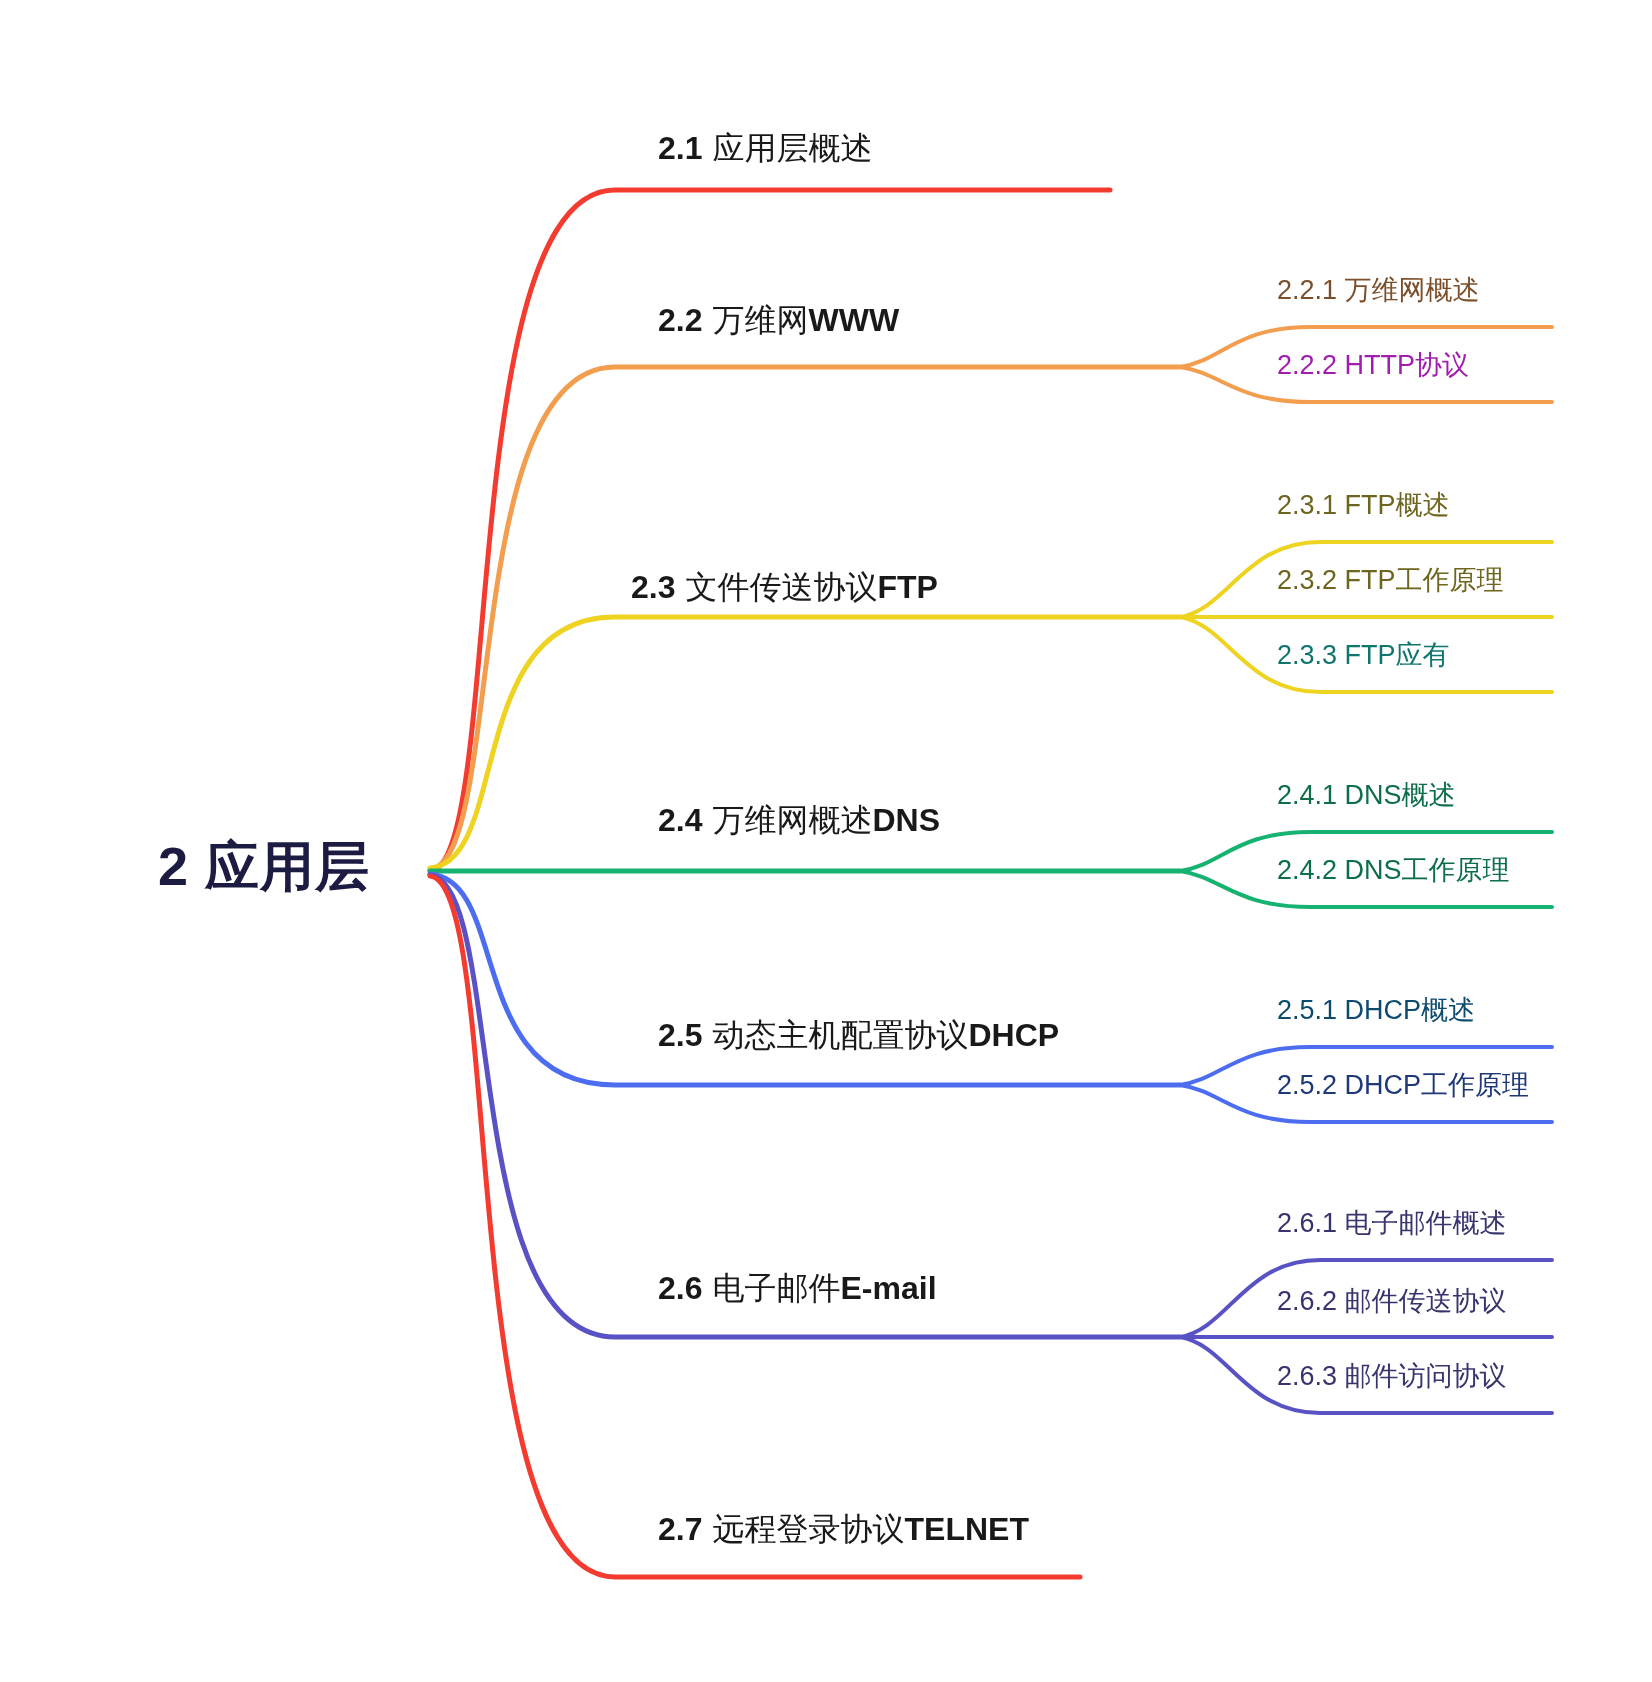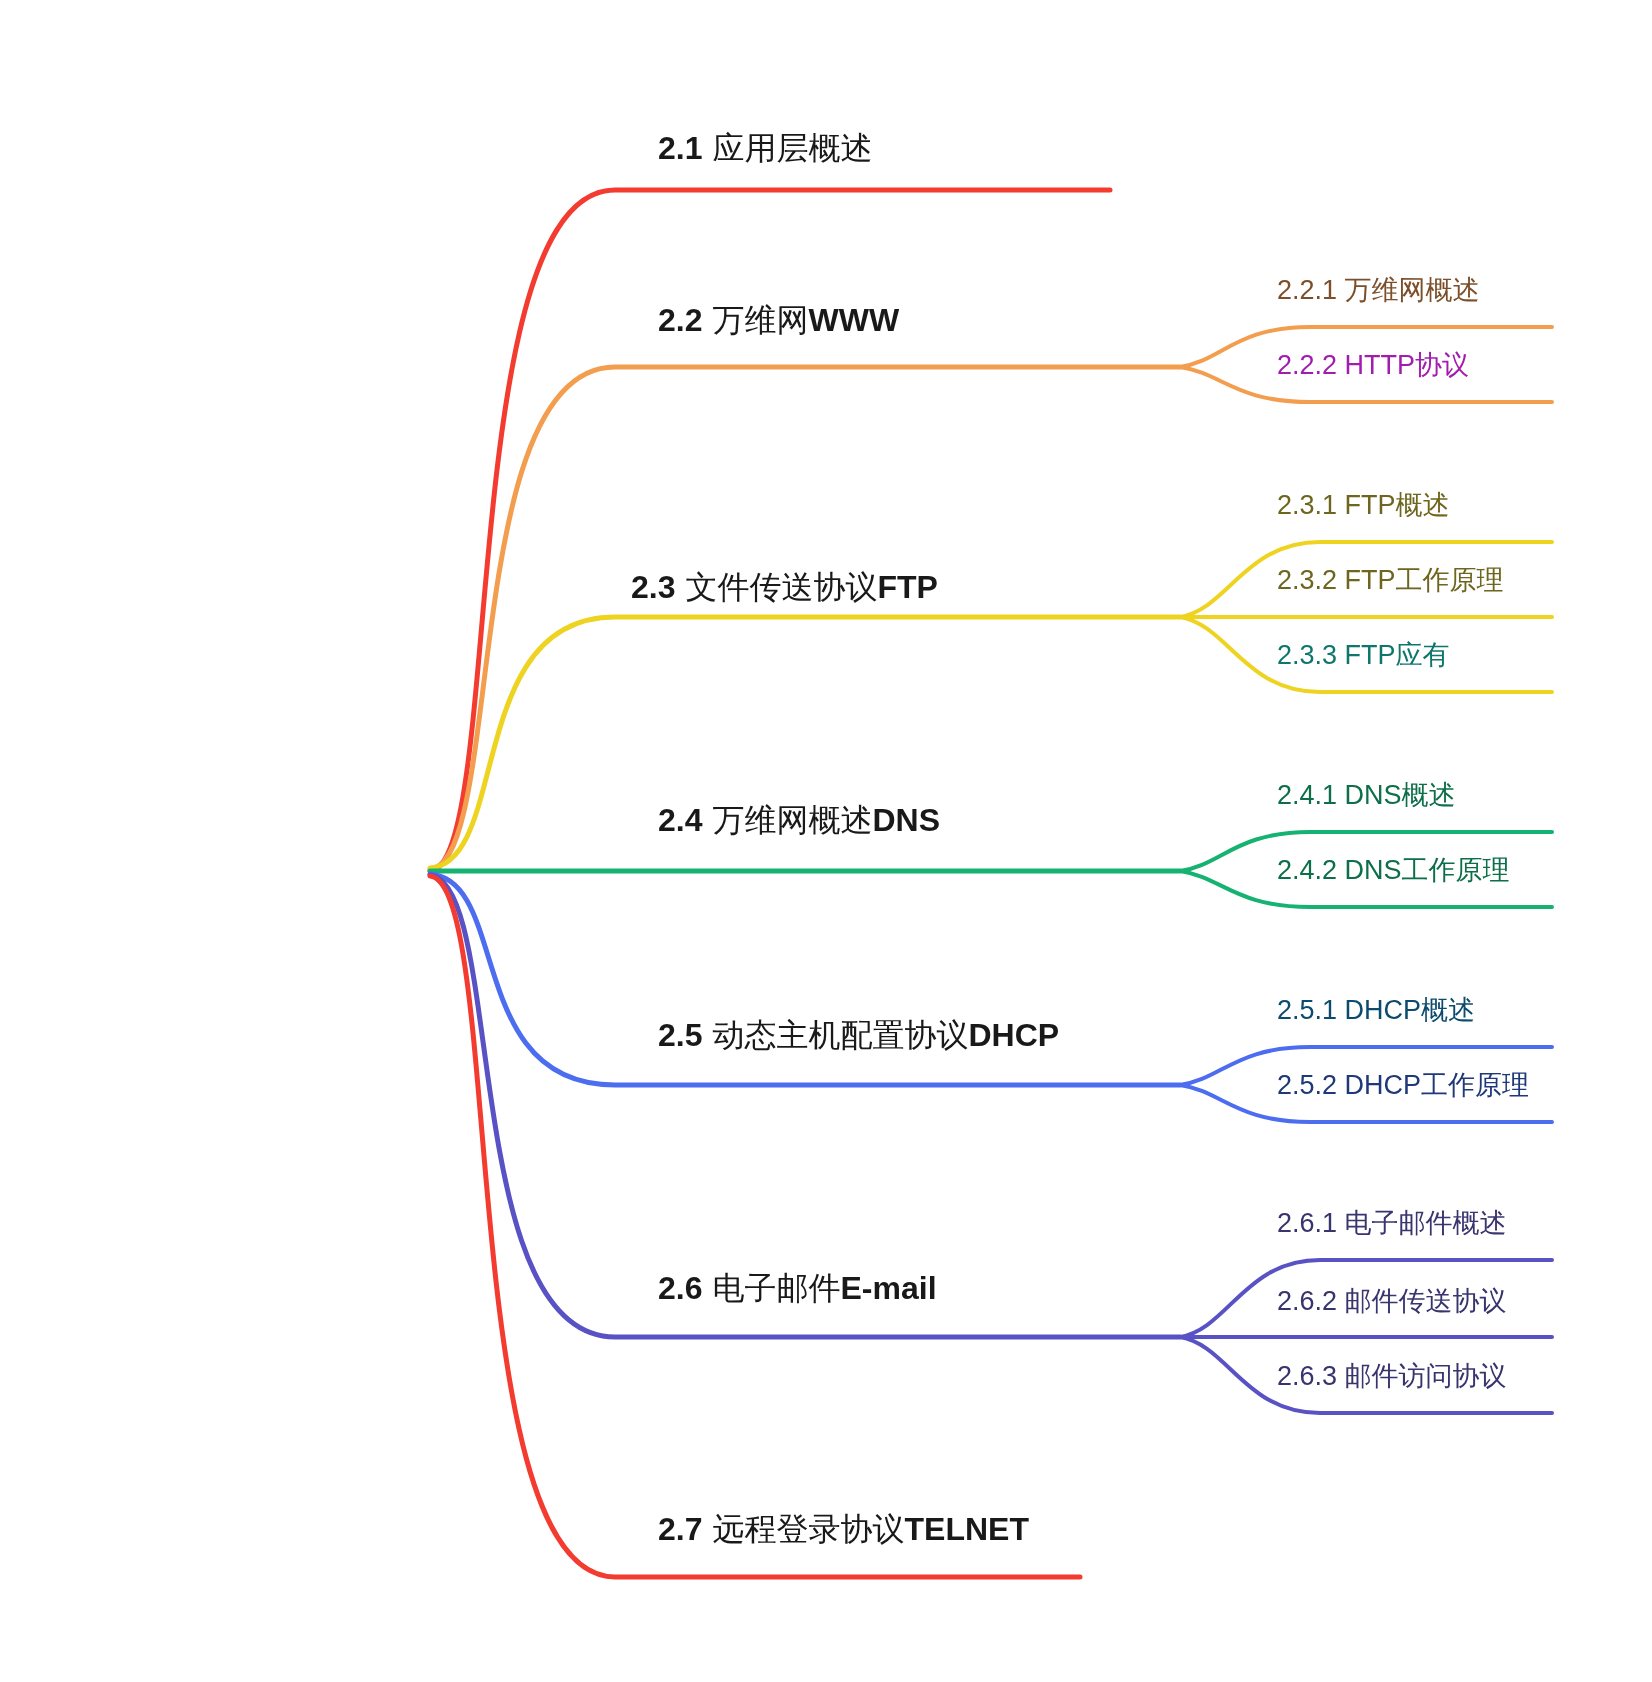--- a/index.html
+++ b/index.html
@@ -50,20 +50,21 @@
     <path class="fork" d="M1180,871 C1222,877 1235,907 1310,907 H1552" stroke="#16b272"></path>
 
     <path class="fork" d="M1180,1085 C1222,1079 1235,1047 1310,1047 H1552" stroke="#4d6df0"></path>
     <path class="fork" d="M1180,1085 C1222,1091 1235,1122 1310,1122 H1552" stroke="#4d6df0"></path>
 
     <path class="fork" d="M1180,1337 C1228,1329 1245,1260 1320,1260 H1552" stroke="#5952c5"></path>
     <path class="fork" d="M1180,1337 H1552" stroke="#5952c5"></path>
     <path class="fork" d="M1180,1337 C1228,1345 1245,1413 1320,1413 H1552" stroke="#5952c5"></path>
   </svg>
 
+  <div class="label root-label" style="left: 158px; top: 839px; color: rgb(28, 27, 66);">2 应用层</div>
 
   <div class="label topic" style="left:658px;top:124px;margin-top:8px;">
     <span class="num">2.1</span><span class="zh">应用层概述</span><span class="en"></span>
   </div>
   <div class="label topic" style="left:658px;top:304px;">
     <span class="num">2.2</span><span class="zh">万维网</span><span class="en">WWW</span>
   </div>
   <div class="label topic" style="left:631px;top:554px;margin-top:17px;">
     <span class="num">2.3</span><span class="zh">文件传送协议</span><span class="en">FTP</span>
   </div>

